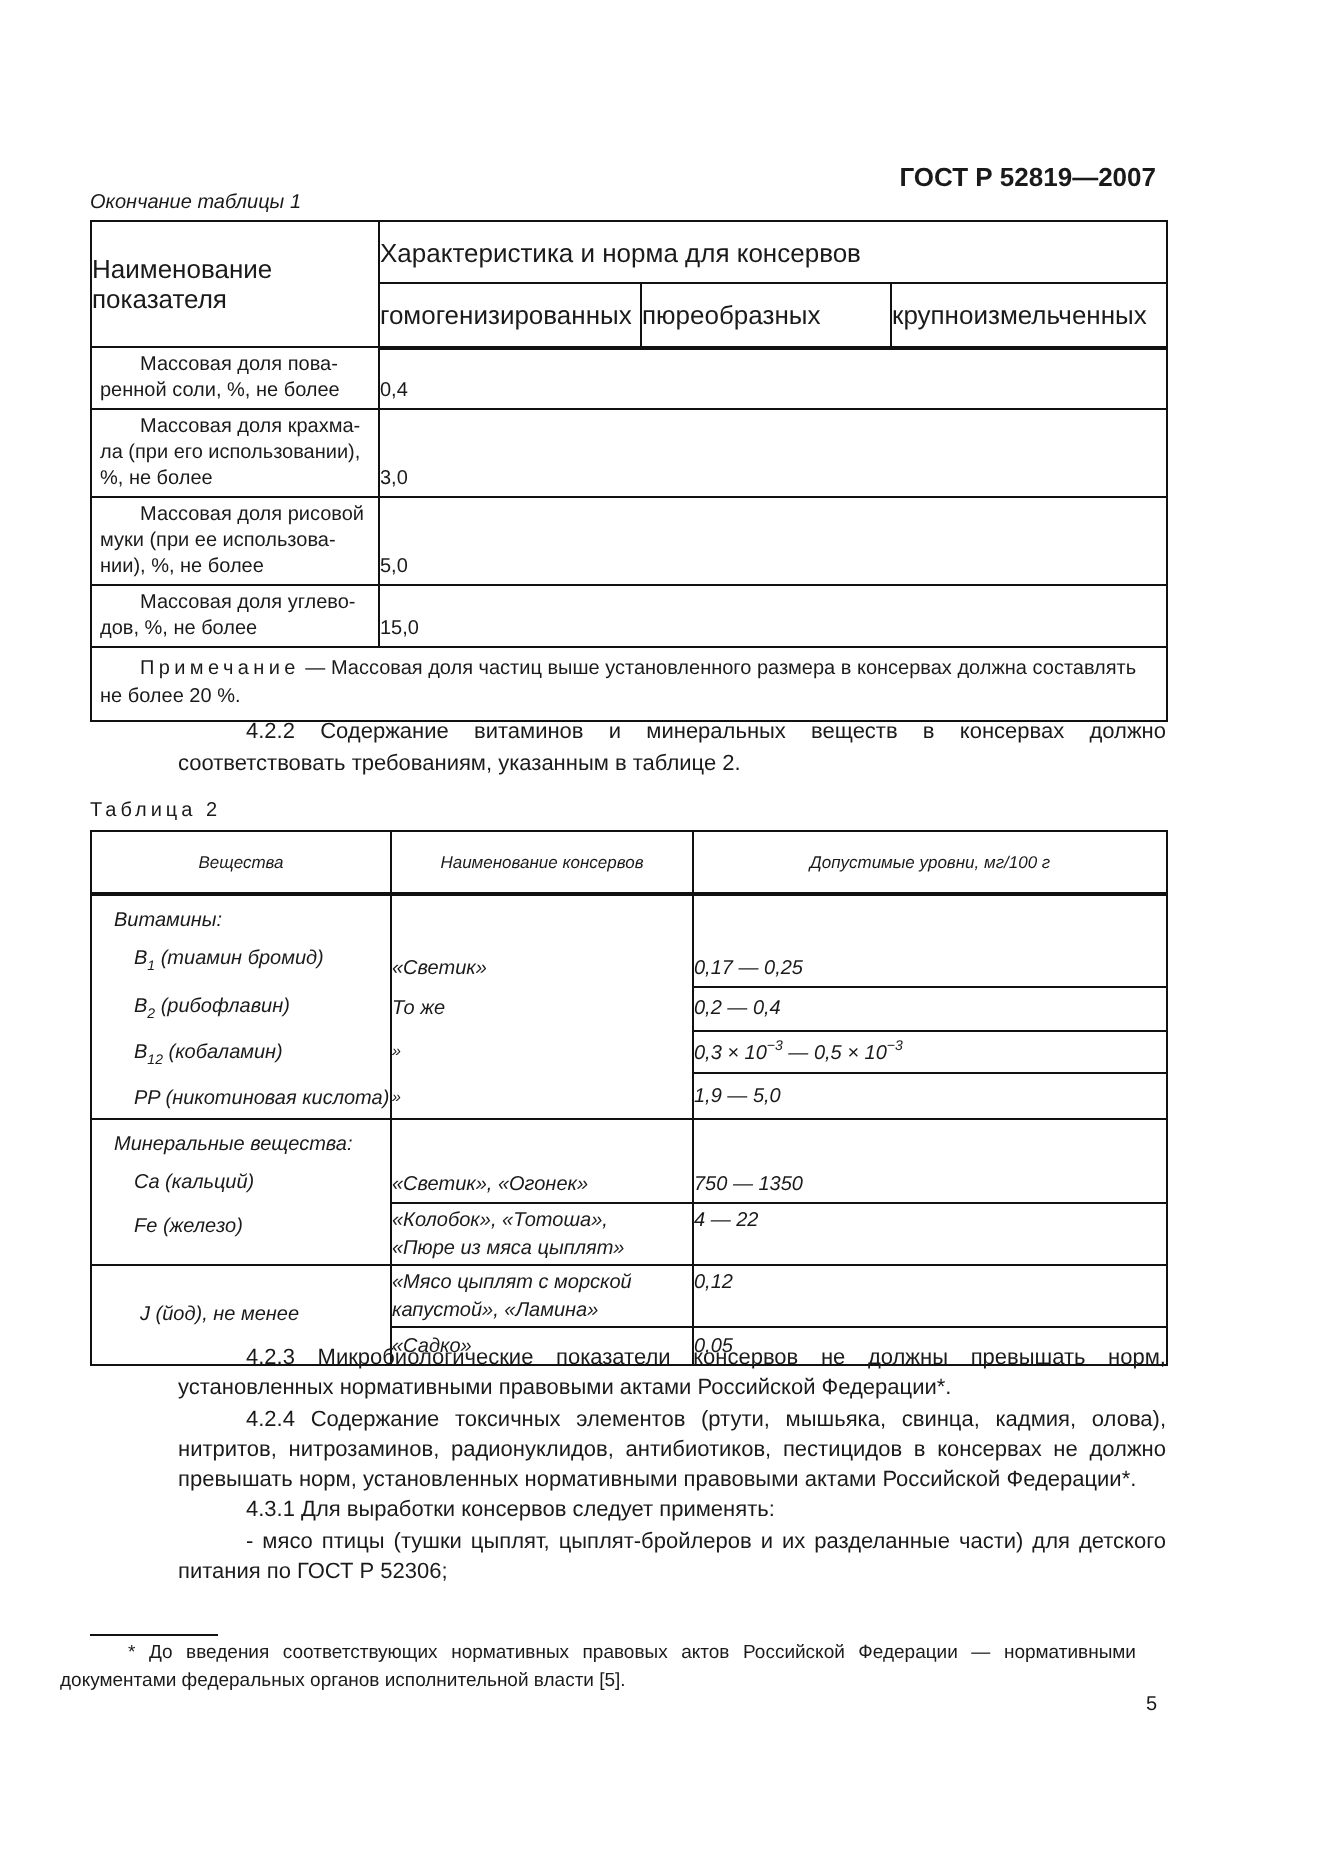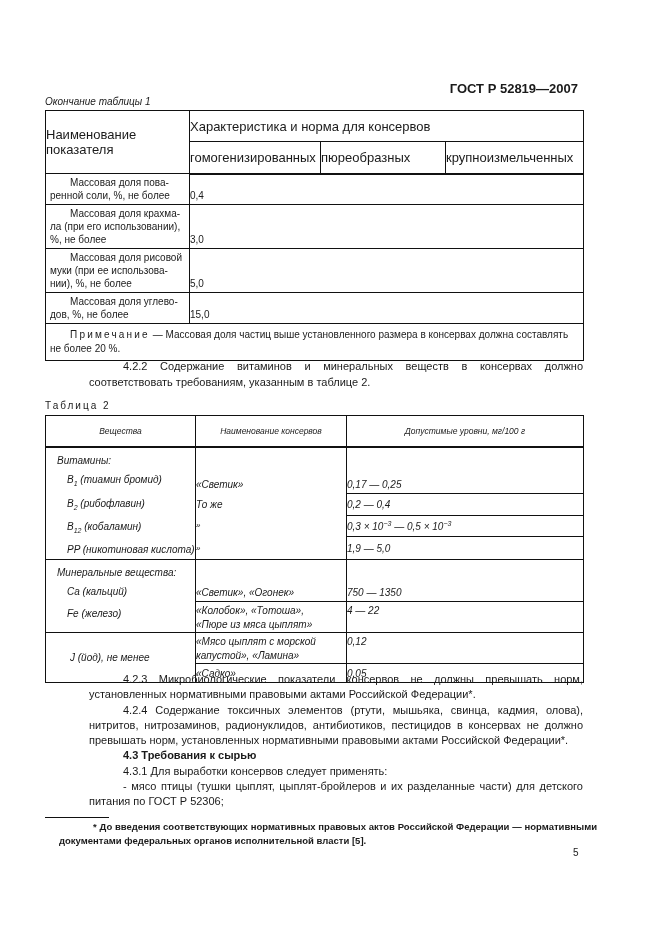--- a/index.html
+++ b/index.html
@@ -25,21 +25,21 @@
   .para .ind { text-indent:34px; display:block;margin-left:44px; }
 
   .t2 { left:45px; top:415px; width:538px;font-style:italic; }
   .t2 .hdr { font-size:8.5px; text-align:center; height:30px; }
   .t2 td.c1 { vertical-align:top; }
   .t2 .center { }
   .nb { border-top:none !important; border-bottom:none !important; }
   sub, sup { font-size:7px; }
 
   .footnote-rule { left:45px; top:817px; width:64px; height:1px; background:#111; }
-  .footnote { left:59px; top:820px; width:538px; font-size:9.5px; line-height:14px; text-align:justify;font-weight:bold; }
+  .footnote { left:30px; top:820px; width:538px; font-size:9.5px; line-height:14px; text-align:justify; }
   .footnote .ind { text-indent:34px; display:block; }
   .page-num { left:573px; top:847px; font-size:10px; }
   .bold { font-weight:bold; }
 </style>
 </head>
 <body>
 
 <div class="abs doc-code">ГОСТ Р 52819—2007</div>
 
 <div class="abs caption-italic">Окончание таблицы 1</div>
@@ -154,21 +154,20 @@
   <tr style="height:19px">
     <td class="center">«Садко»</td>
     <td class="center">0,05</td>
   </tr>
 </tbody>
   </table>
 
 <div class="abs para" style="top:672px; line-height:15.3px">
   <span class="ind">4.2.3 Микробиологические показатели консервов не должны превышать норм, установленных нормативными правовыми актами Российской Федерации*.</span>
   <span class="ind">4.2.4 Содержание токсичных элементов (ртути, мышьяка, свинца, кадмия, олова), нитритов, нитрозаминов, радионуклидов, антибиотиков, пестицидов в консервах не должно превышать норм, установленных нормативными правовыми актами Российской Федерации*.</span>
-  <span class="ind bold">4.3 Требования к сырью</span>
   <span class="ind">4.3.1 Для выработки консервов следует применять:</span>
   <span class="ind">- мясо птицы (тушки цыплят, цыплят-бройлеров и их разделанные части) для детского питания по ГОСТ Р 52306;</span>
 </div>
 
 <div class="abs footnote-rule"></div>
 <div class="abs footnote">
   <span class="ind">* До введения соответствующих нормативных правовых актов Российской Федерации — нормативными документами федеральных органов исполнительной власти [5].</span>
 </div>
 
 <div class="abs page-num">5</div>

